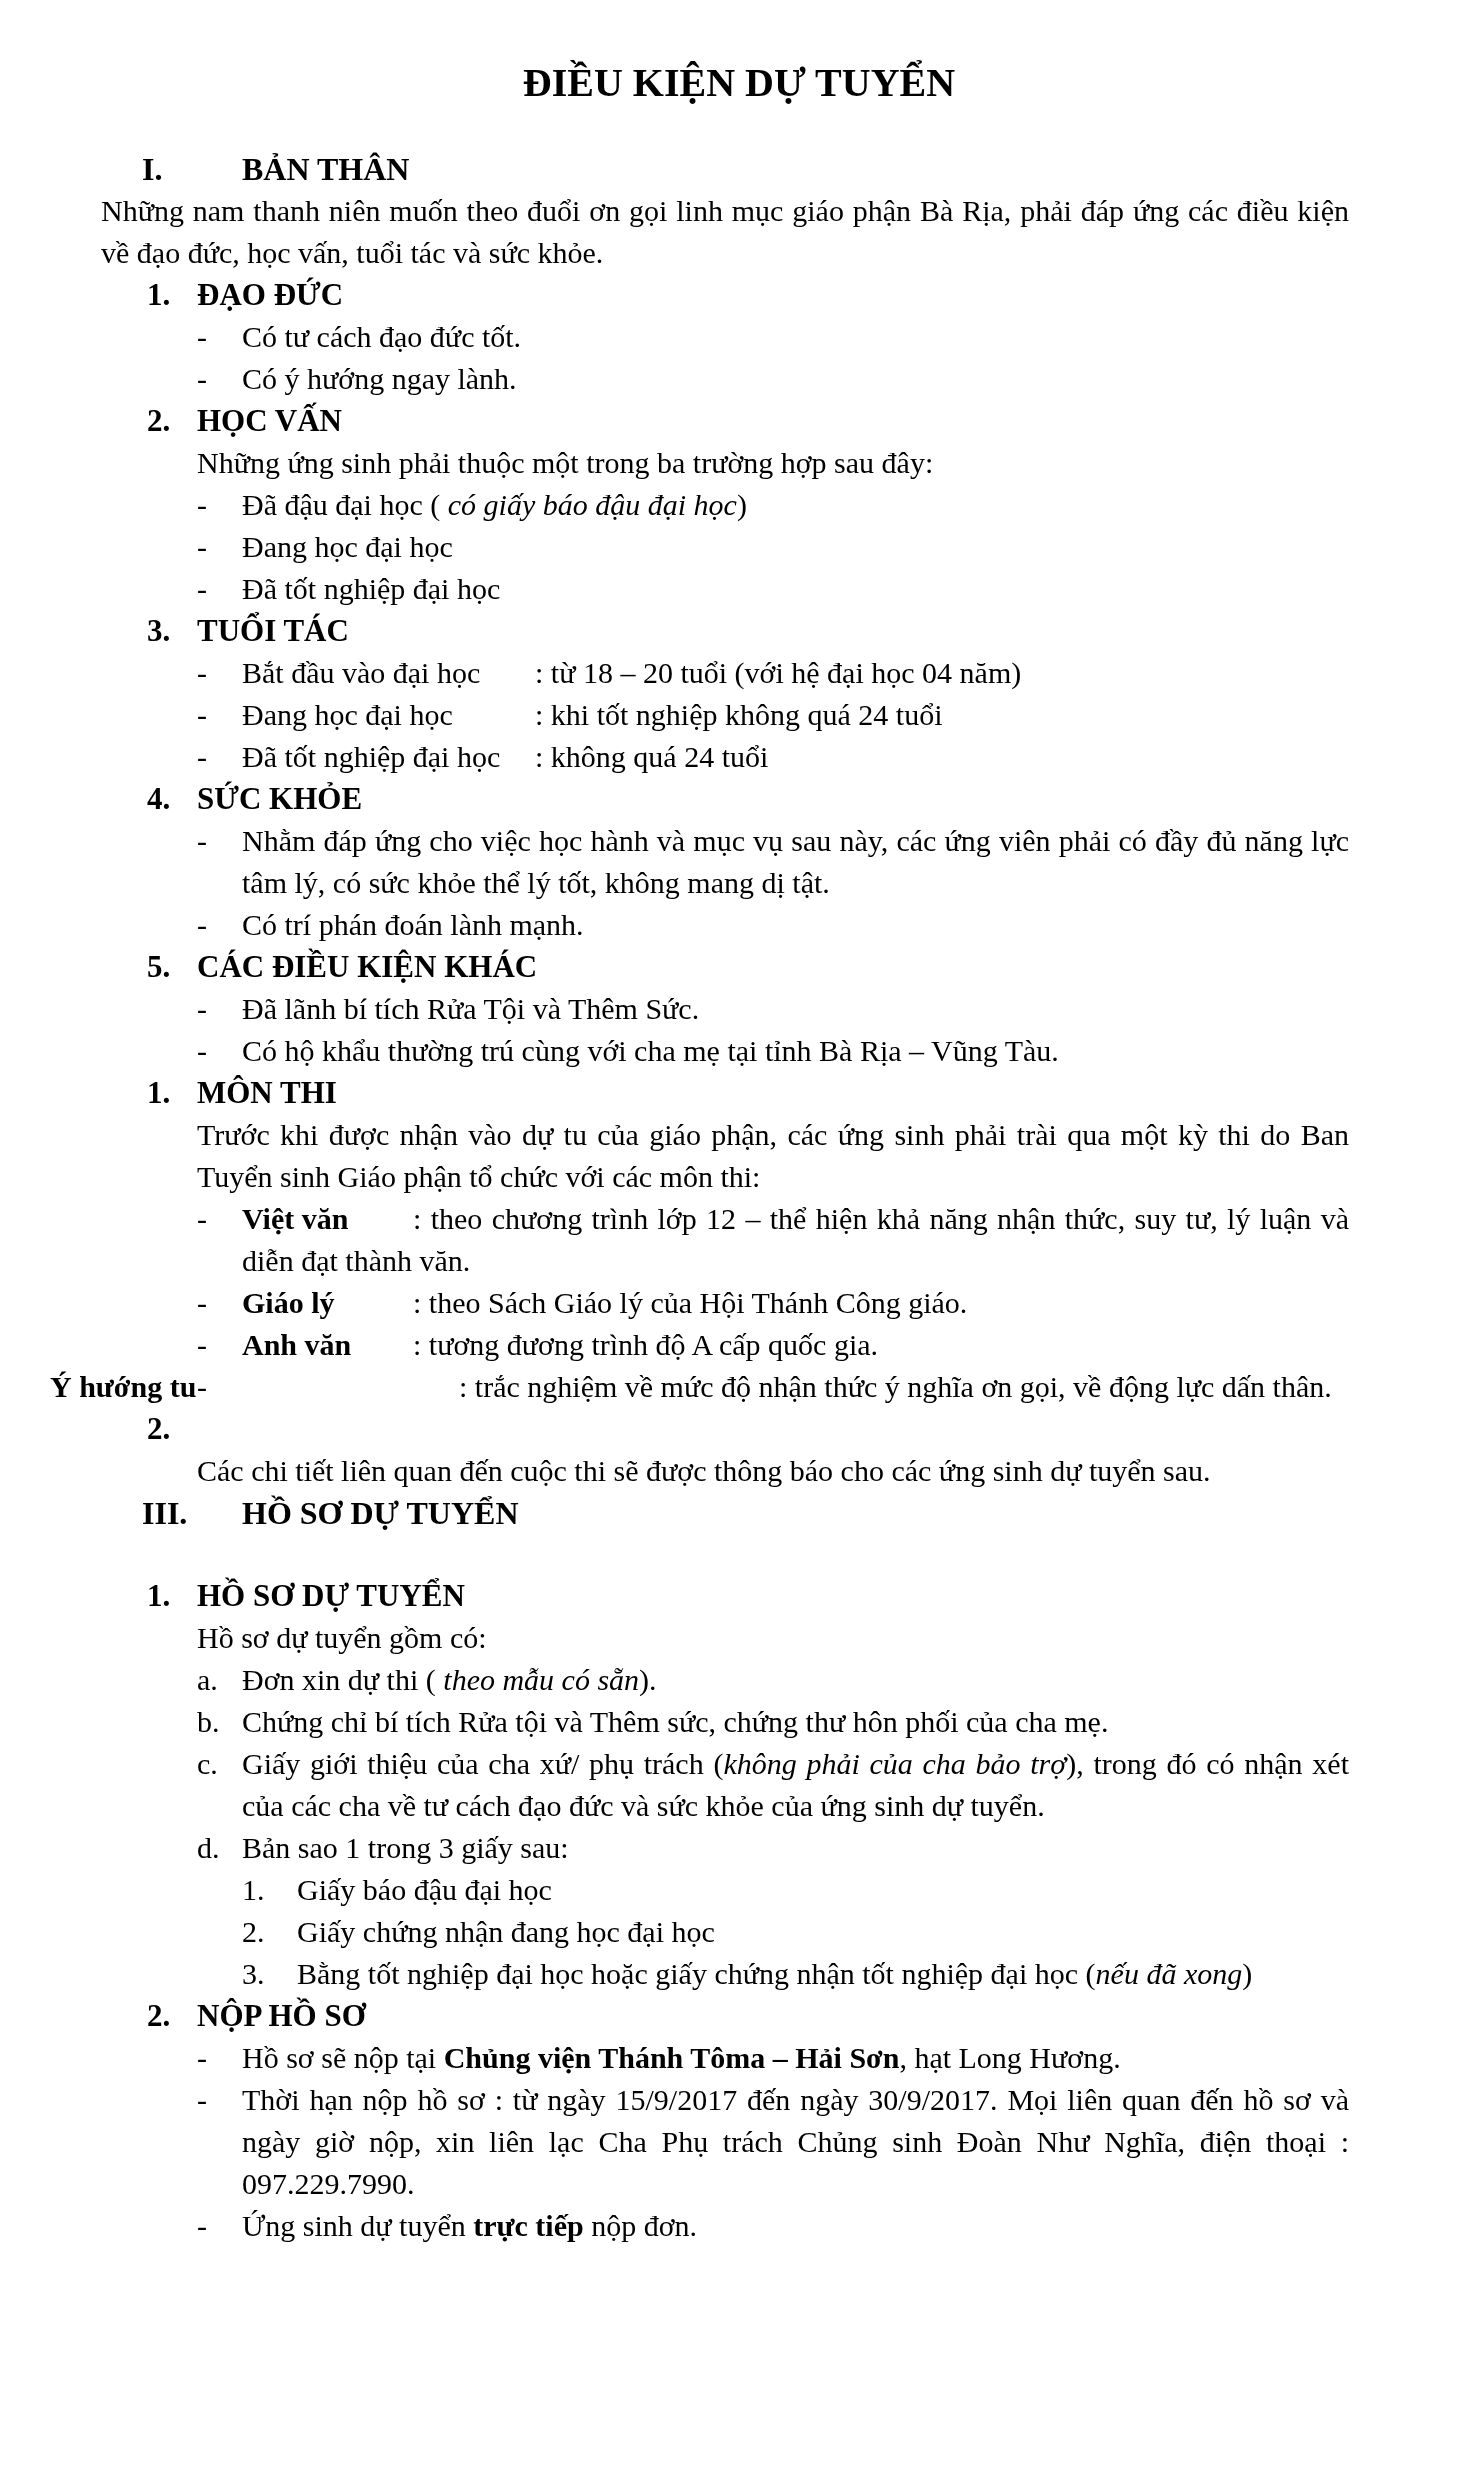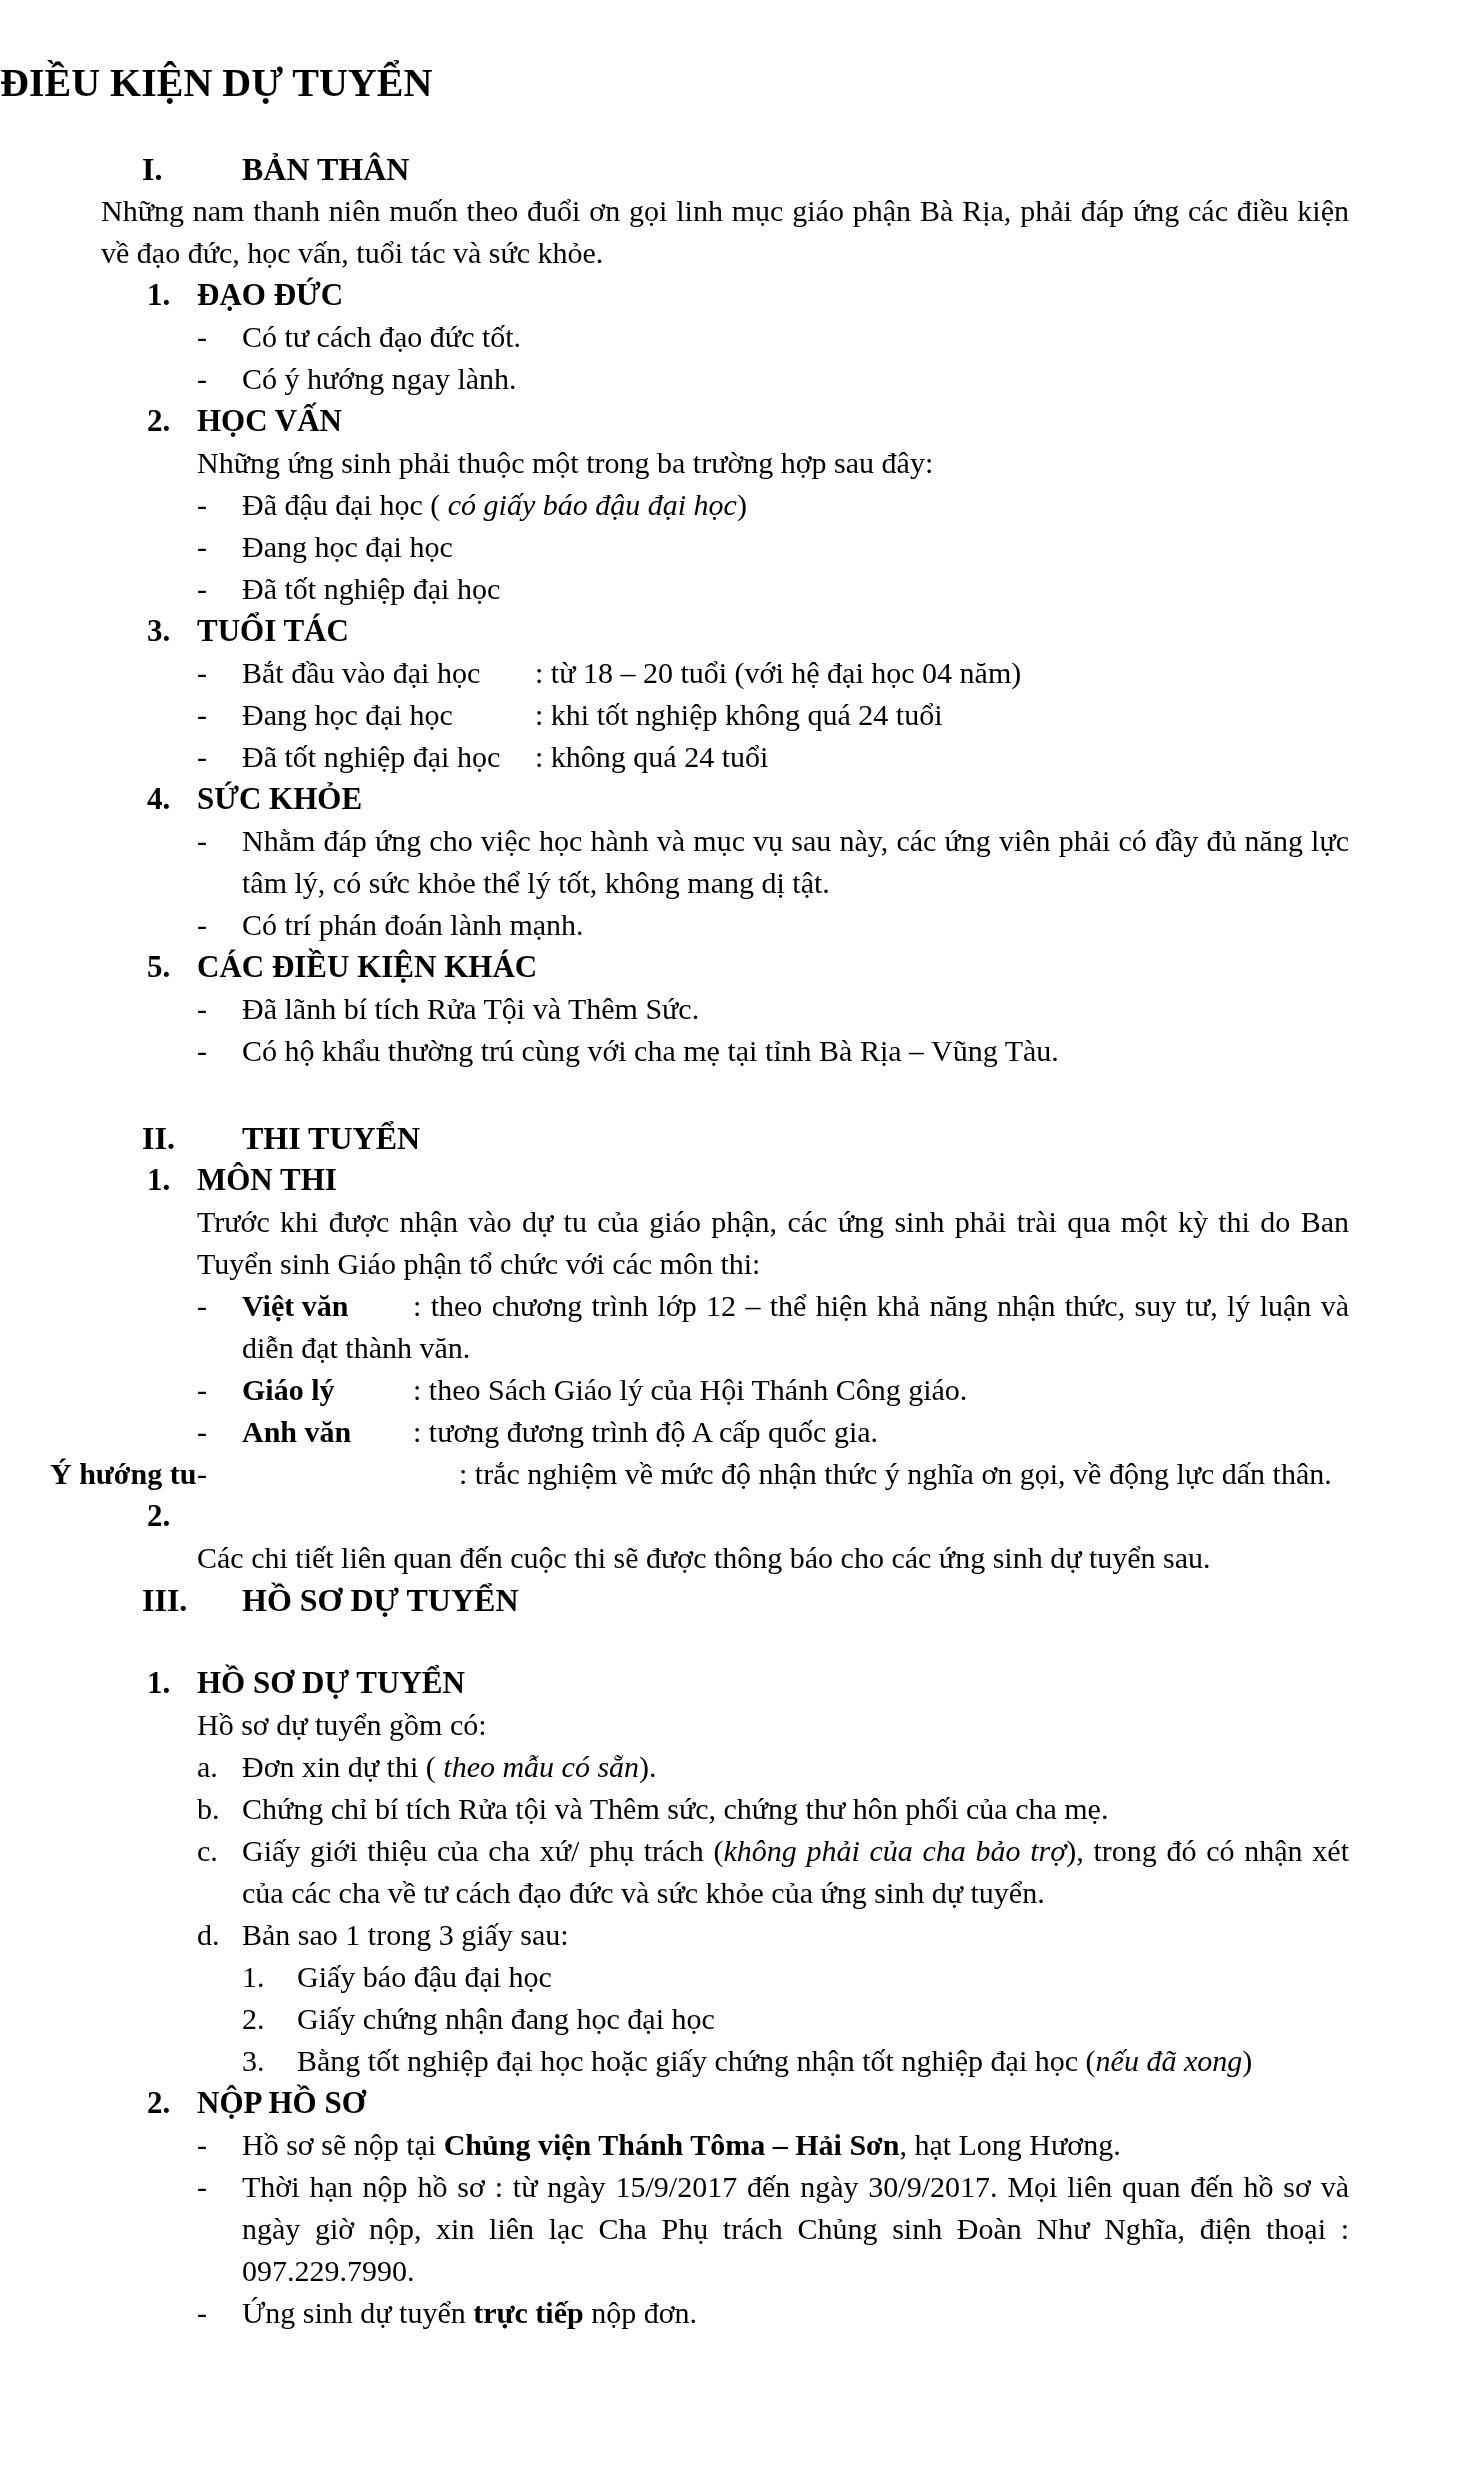--- a/index.html
+++ b/index.html
@@ -10,21 +10,21 @@
     height: 2475px;
     overflow: hidden;
     background: #ffffff;
     color: #000000;
     font-family: "Liberation Serif", "DejaVu Serif", serif;
     font-size: 30px;
     line-height: 42px;
     padding-top: 55px;
   }
   .title {
-    text-align: left;
+    text-align: center;
     font-weight: bold;
     font-size: 40px;
     line-height: 56px;
   }
   
   .sec {
     display: flex;
     margin: 0 129px 0 142px;
     font-weight: bold;
     font-size: 32px;
@@ -144,24 +144,20 @@
   </div>
   <div class="row">
     <span class="m">-</span>
     <div class="ct">Đã lãnh bí tích Rửa Tội và Thêm Sức.</div>
   </div>
   <div class="row">
     <span class="m">-</span>
     <div class="ct">Có hộ khẩu thường trú cùng với cha mẹ tại tỉnh Bà Rịa – Vũng Tàu.</div>
   </div>
 
-  <div class="sec g1">
-    <span class="n">II.</span>
-    <span>THI TUYỂN</span>
-  </div>
 
   <div class="h1">
     <span class="n">1.</span>
     <span>MÔN THI</span>
   </div>
   <div class="p j">Trước khi được nhận vào dự tu của giáo phận, các ứng sinh phải trài qua một kỳ thi do Ban Tuyển sinh Giáo phận tổ chức với các môn thi:</div>
   <div class="row">
     <span class="m">-</span>
     <div class="ct j"><span class="subj">Việt văn</span><span>: theo chương trình lớp 12 – thể hiện khả năng nhận thức, suy tư, lý luận và diễn đạt thành văn.</span></div>
   </div>

